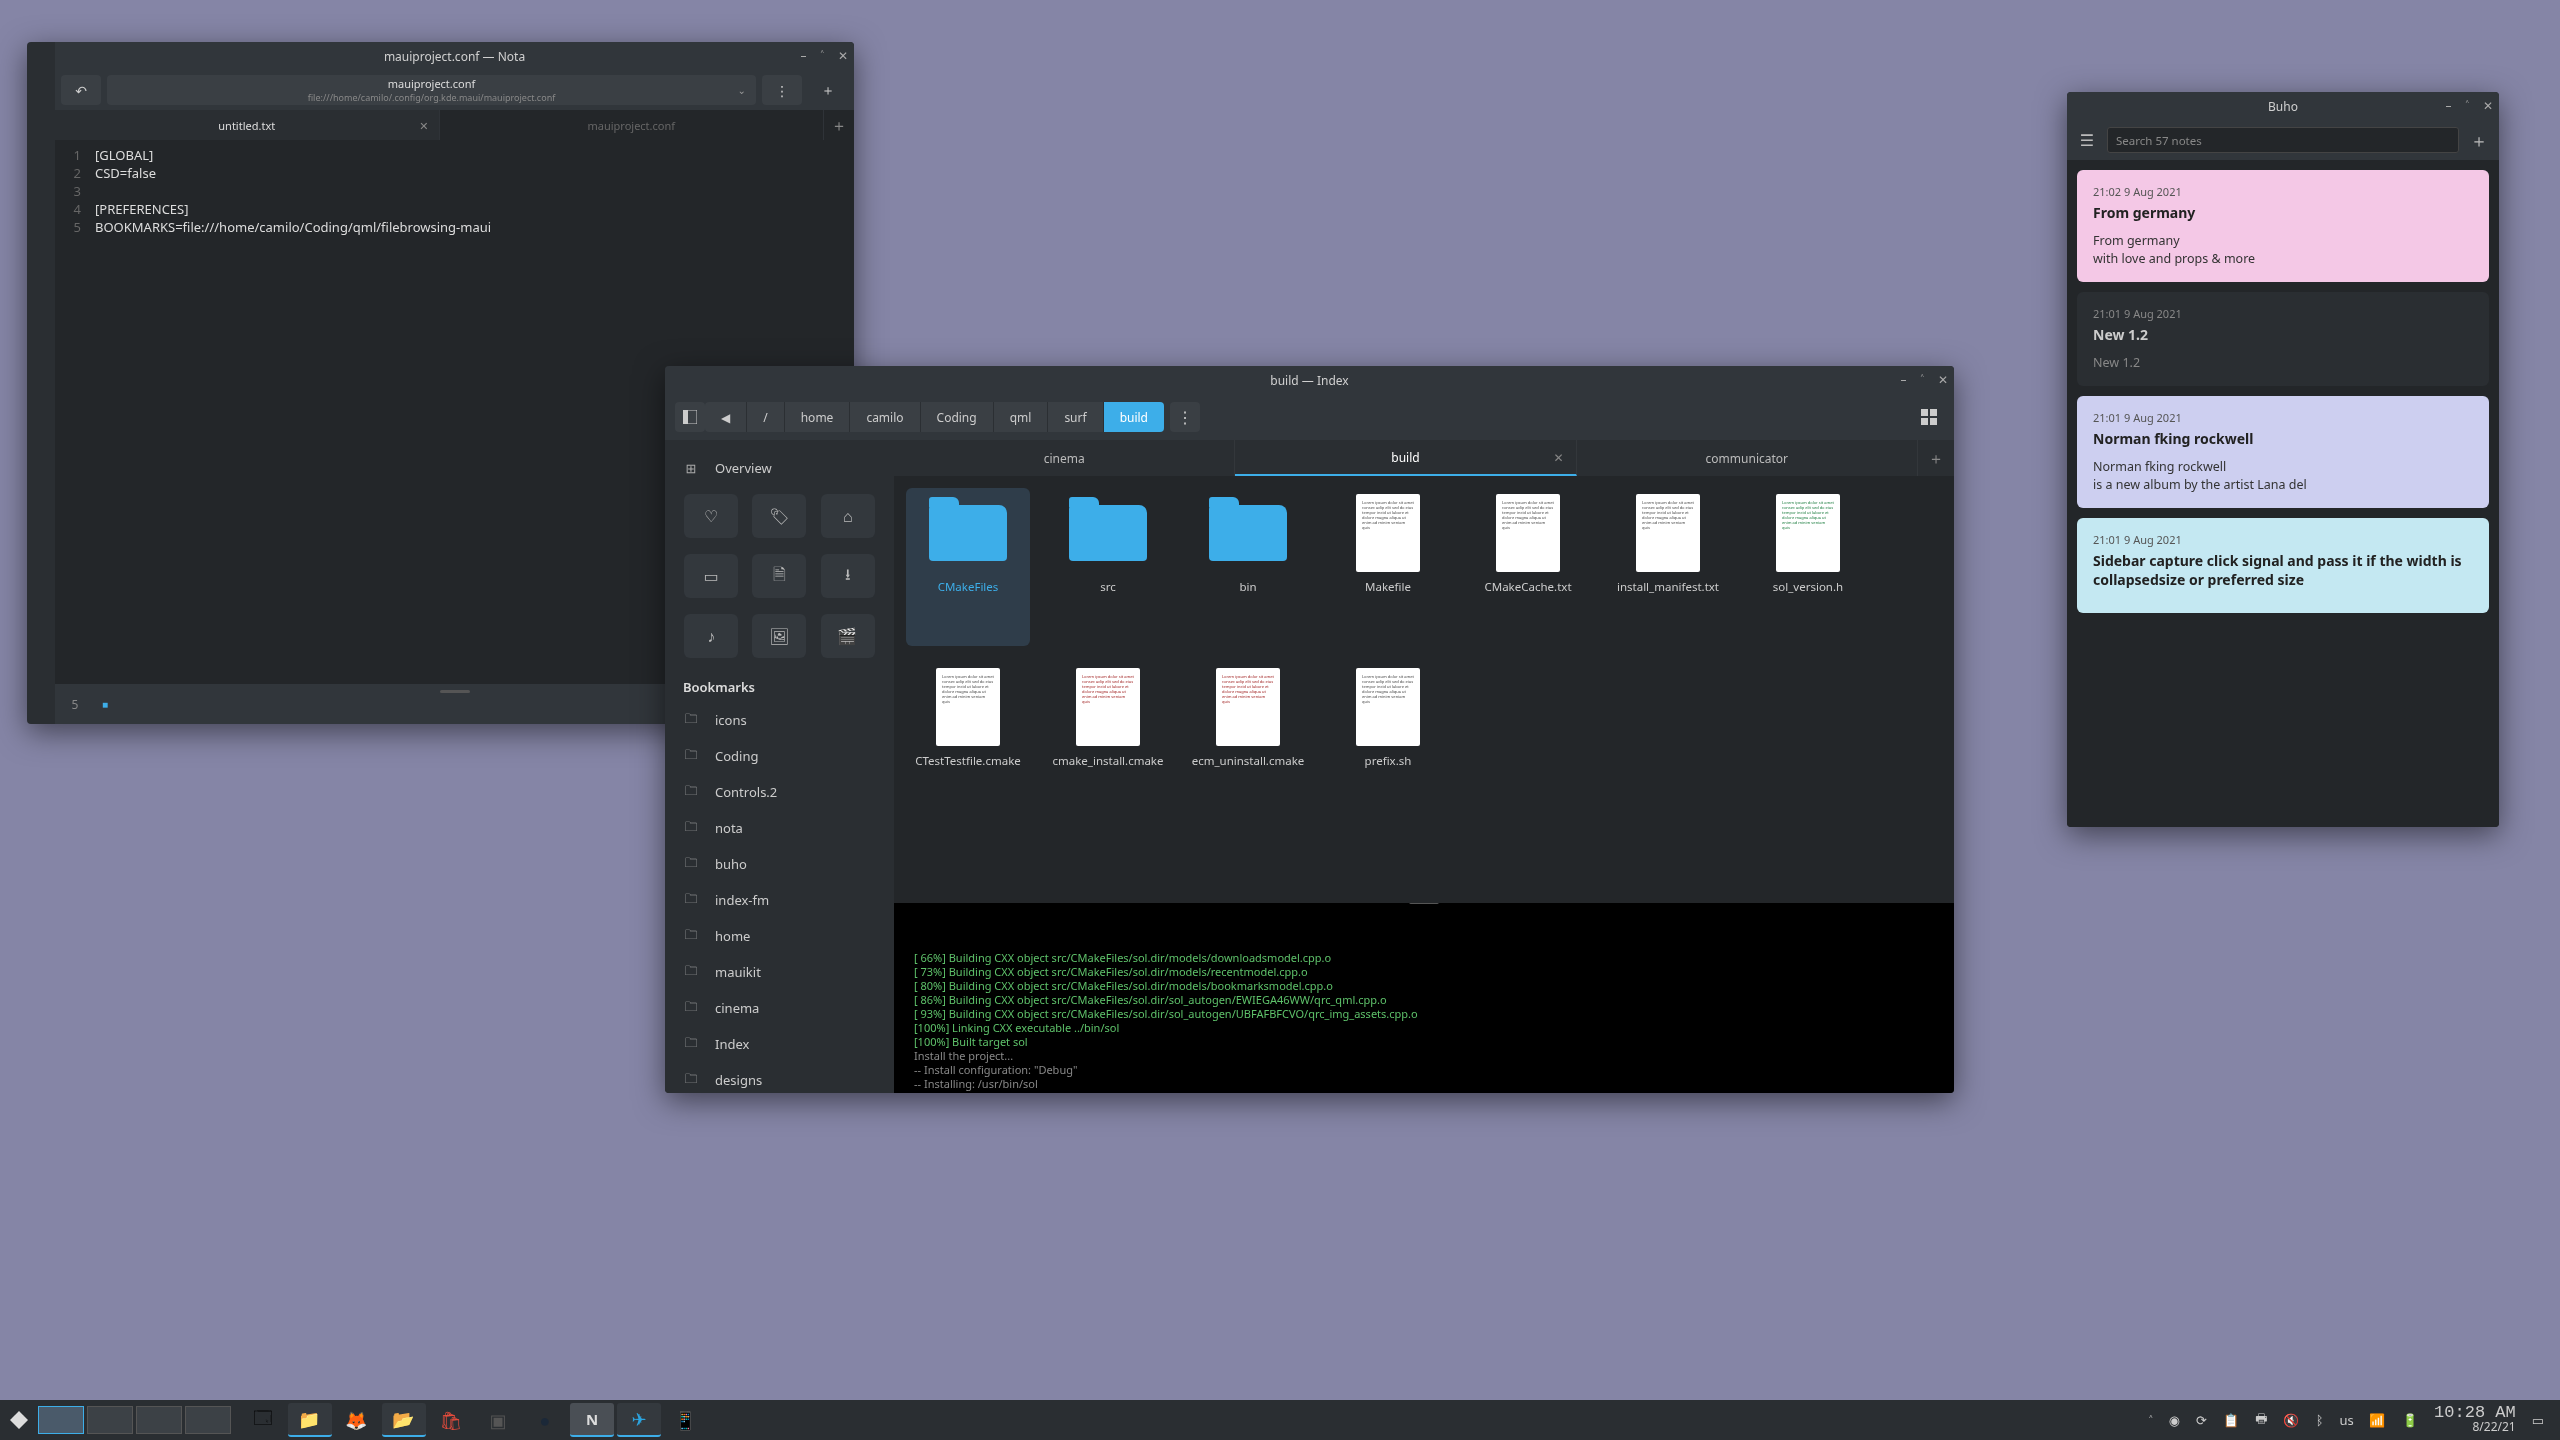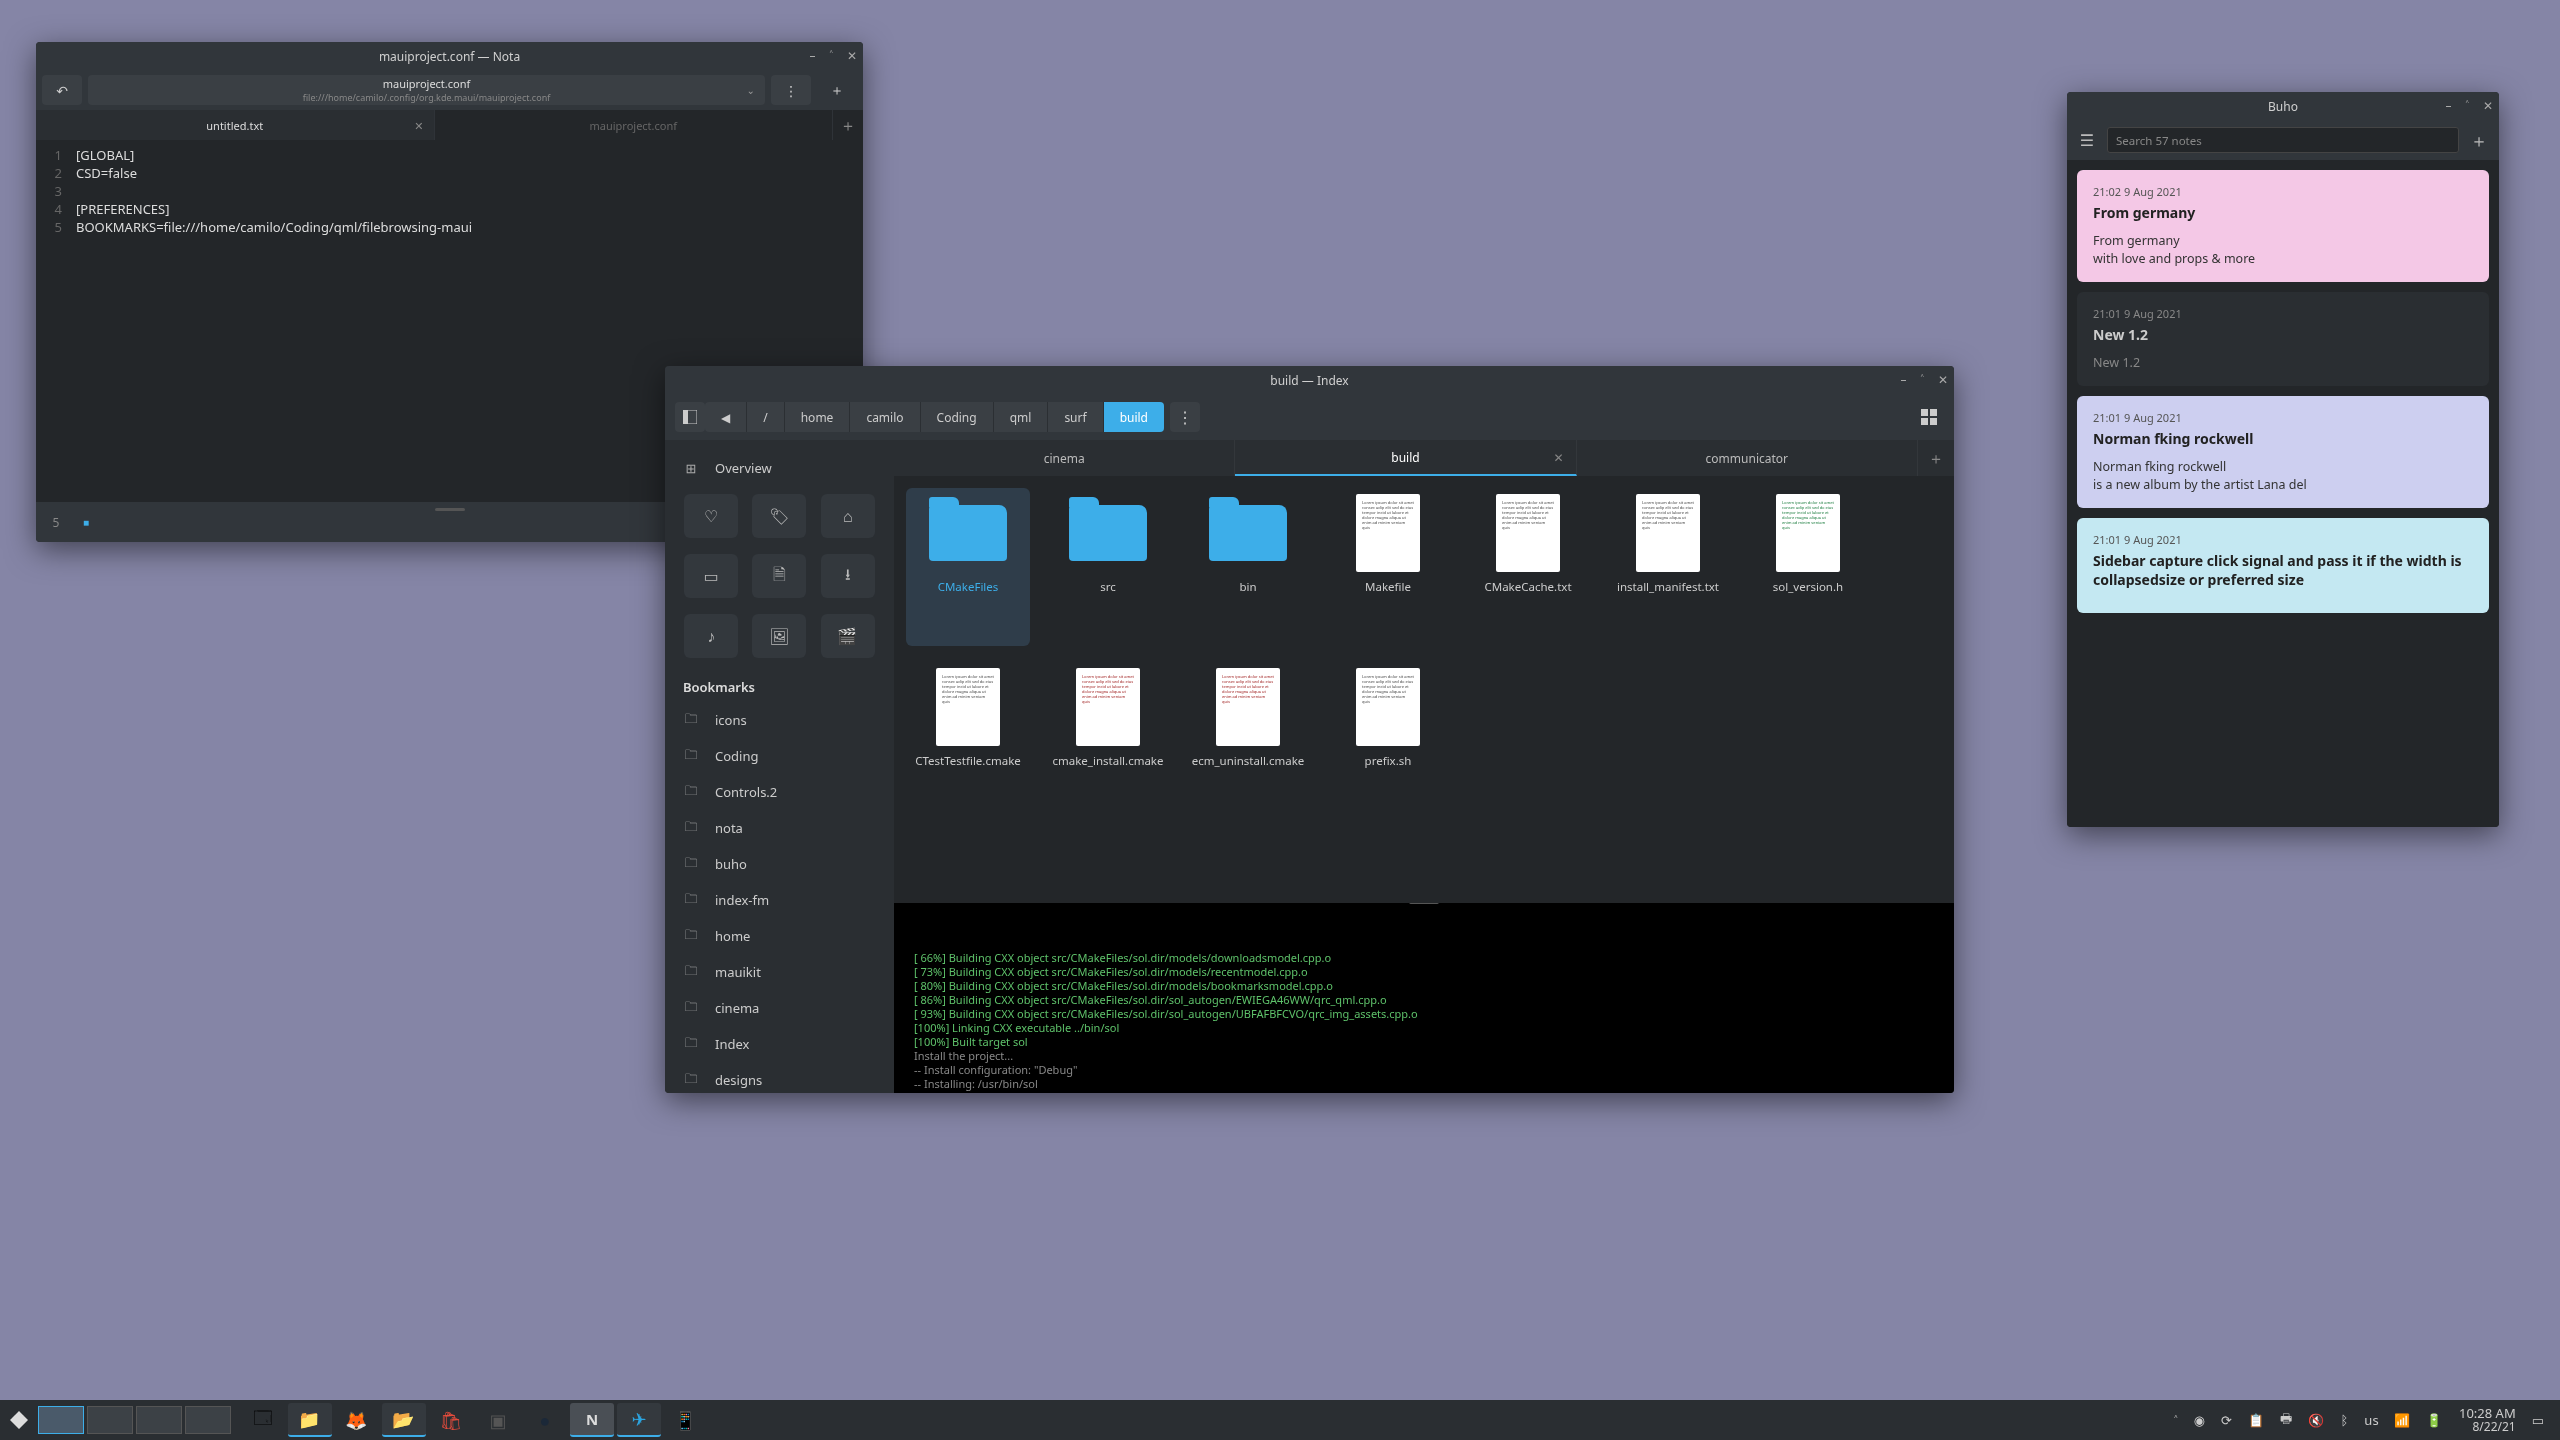--- a/index.html
+++ b/index.html
@@ -4,21 +4,21 @@
 <style>
 * { margin: 0; padding: 0; box-sizing: border-box; font-family: "Segoe UI", "Noto Sans", sans-serif; }
 body { background: #8585a6; width: 2560px; height: 1440px; position: relative; overflow: hidden; }
 
 .window { position: absolute; background: #2a2e32; border-radius: 4px; box-shadow: 0 8px 30px rgba(0,0,0,0.5); overflow: hidden; display: flex; flex-direction: column; }
 .titlebar { height: 28px; background: #31363b; display: flex; align-items: center; justify-content: center; position: relative; color: #d0d0d0; font-size: 12px; }
 .titlebar-ctrls { position: absolute; right: 6px; display: flex; gap: 14px; }
 .titlebar-ctrls span { color: #aaa; font-size: 12px; cursor: pointer; line-height: 1; }
 
 
-#nota { left: 36px; top: 42px; width: 827px; height: 500px; }
+#nota { left: 27px; top: 42px; width: 827px; height: 682px; padding-left: 28px; }
 #nota .toolbar { height: 40px; background: #31363b; display: flex; align-items: center; padding: 0 6px; gap: 6px; }
 #nota .tb-btn { width: 40px; height: 30px; background: #3a3f44; border-radius: 4px; display: flex; align-items: center; justify-content: center; color: #ccc; cursor: pointer; font-size: 14px; }
 #nota .file-dd { flex: 1; height: 30px; background: #3a3f44; border-radius: 4px; display: flex; flex-direction: column; align-items: center; justify-content: center; position: relative; }
 #nota .file-dd .fname { color: #ddd; font-size: 11px; }
 #nota .file-dd .fpath { color: #888; font-size: 9px; }
 #nota .file-dd .chev { position: absolute; right: 10px; color: #999; font-size: 10px; }
 #nota .tabbar { height: 30px; background: #232629; display: flex; align-items: stretch; }
 #nota .tab { flex: 1; display: flex; align-items: center; justify-content: center; font-size: 11px; color: #aaa; position: relative; border-right: 1px solid #2f3338; }
 #nota .tab.active { background: #2a2e32; color: #ddd; }
 #nota .tab .close { position: absolute; right: 10px; font-size: 11px; color: #888; }
@@ -92,21 +92,21 @@
 #taskbar .start { width:26px; height:26px; color:#ddd; display:flex; align-items:center; justify-content:center; cursor:pointer; margin-right:6px; font-size:14px; }
 #taskbar .pager { display:flex; gap:3px; margin-right:10px; }
 #taskbar .pager div { width:46px; height:28px; background:#3c4146; border:1px solid #555; cursor:pointer; }
 #taskbar .pager div.active { background:#4a5a6a; border-color:#3daee9; }
 #taskbar .launchers { display:flex; gap:3px; }
 #taskbar .licon { width:44px; height:34px; display:flex; align-items:center; justify-content:center; border-radius:3px; cursor:pointer; font-size:18px; }
 #taskbar .licon.running { background:#34393e; border-bottom:2px solid #3daee9; }
 #taskbar .tray { margin-left:auto; display:flex; align-items:center; gap:16px; color:#ccc; font-size:13px; padding-right:10px; }
 #taskbar .tray span { cursor:pointer; }
 #taskbar .clock { text-align:right; line-height:14px; font-size:12px; }
-#taskbar .clock .t { font-size:13px; }
+#taskbar .clock .t { font-size:17px;font-family:Liberation Mono, monospace; }
 
 svg { display:block; }
 </style>
 </head>
 <body>
 
 <div id="nota" class="window">
   <div class="titlebar">
     <span>mauiproject.conf — Nota</span>
     <div class="titlebar-ctrls">

